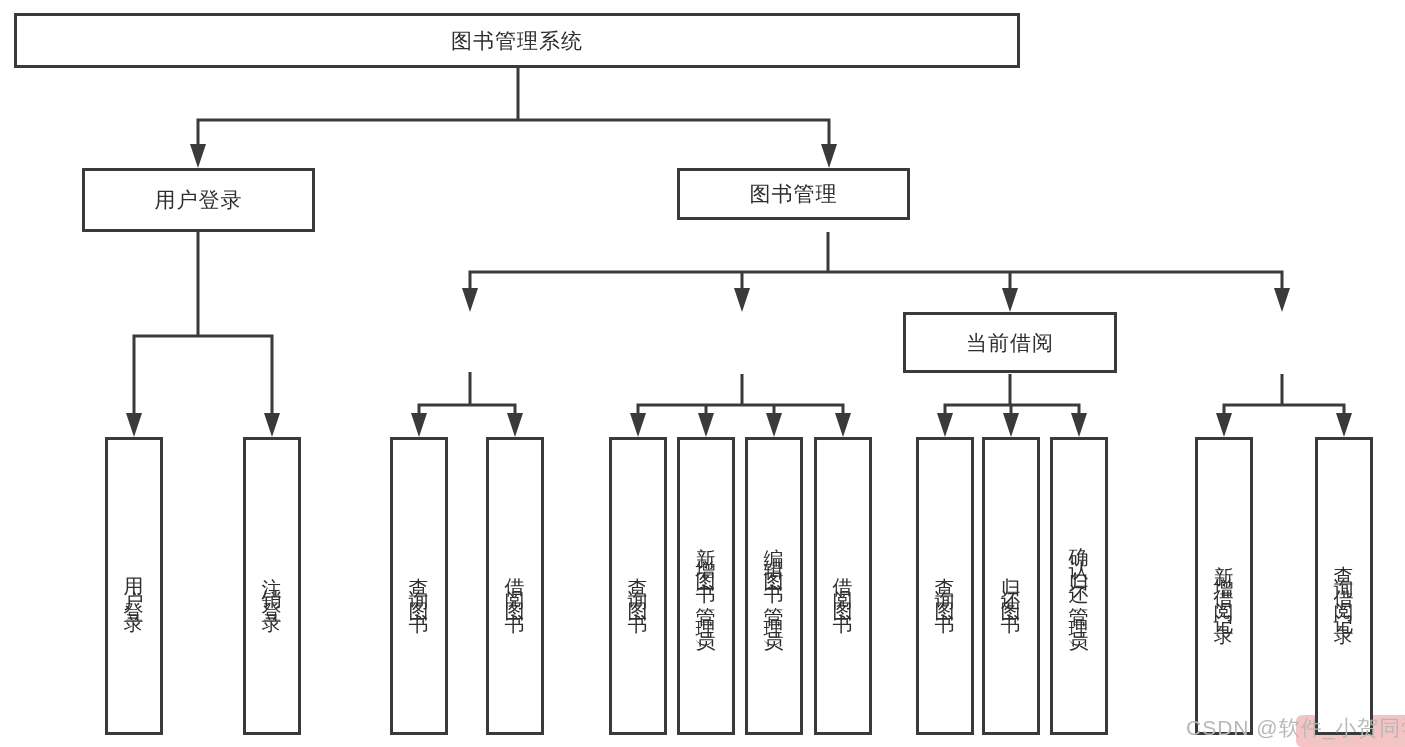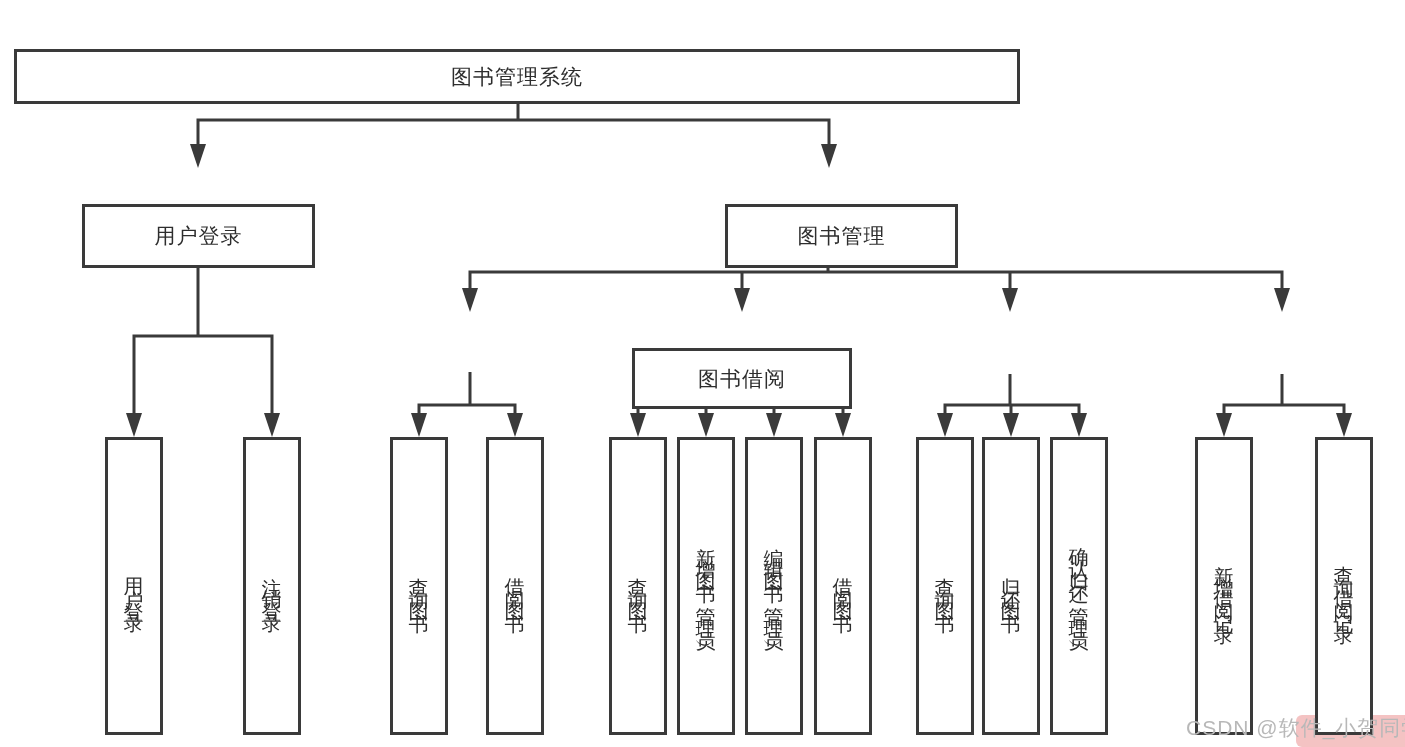--- a/index.html
+++ b/index.html
@@ -30,21 +30,20 @@
     color: #2d2d2d;
     display: flex;
     align-items: center;
     justify-content: center;
     z-index: 2;
   }
   .node.h {
     font-size: 21px;
     letter-spacing: 1px;
     white-space: nowrap;
-    margin-top: 36px;
   }
   .node.v {
     font-size: 20px;
     writing-mode: vertical-rl;
     letter-spacing: 12px;
     line-height: 52px;
     text-align: center;
   }
   #wm-badge {
     position: absolute;
@@ -98,23 +97,23 @@
       M126 413h16l-8 24z M264 413h16l-8 24z
       M411 413h16l-8 24z M507 413h16l-8 24z
       M630 413h16l-8 24z M698 413h16l-8 24z M766 413h16l-8 24z M835 413h16l-8 24z
       M937 413h16l-8 24z M1003 413h16l-8 24z M1071 413h16l-8 24z
       M1216 413h16l-8 24z M1336 413h16l-8 24z"></path>
   </svg>
 
   <div class="node h" style="left:14px;top:13px;width:1006px;height:55px">图书管理系统</div>
 
   <div class="node h" style="left:82px;top:168px;width:233px;height:64px">用户登录</div>
-  <div class="node h" style="left:725px;top:168px;width:233px;height:64px">图书管理</div>
+  <div class="node h" style="left:677px;top:168px;width:233px;height:52px">图书管理</div>
 
-  <div class="node h" style="left:632px;top:312px;width:220px;height:61px">图书借阅</div>
+  <div class="node h" style="left:903px;top:312px;width:214px;height:61px">当前借阅</div>
 
   <div class="node v" style="left:105px;top:437px;width:58px;height:298px">用户登录</div>
   <div class="node v" style="left:243px;top:437px;width:58px;height:298px">注销登录</div>
 
   <div class="node v" style="left:390px;top:437px;width:58px;height:298px">查询图书</div>
   <div class="node v" style="left:486px;top:437px;width:58px;height:298px">借阅图书</div>
 
   <div class="node v" style="left:609px;top:437px;width:58px;height:298px">查询图书</div>
   <div class="node v" style="left:677px;top:437px;width:58px;height:298px">新增图书（管理员）</div>
   <div class="node v" style="left:745px;top:437px;width:58px;height:298px">编辑图书（管理员）</div>

